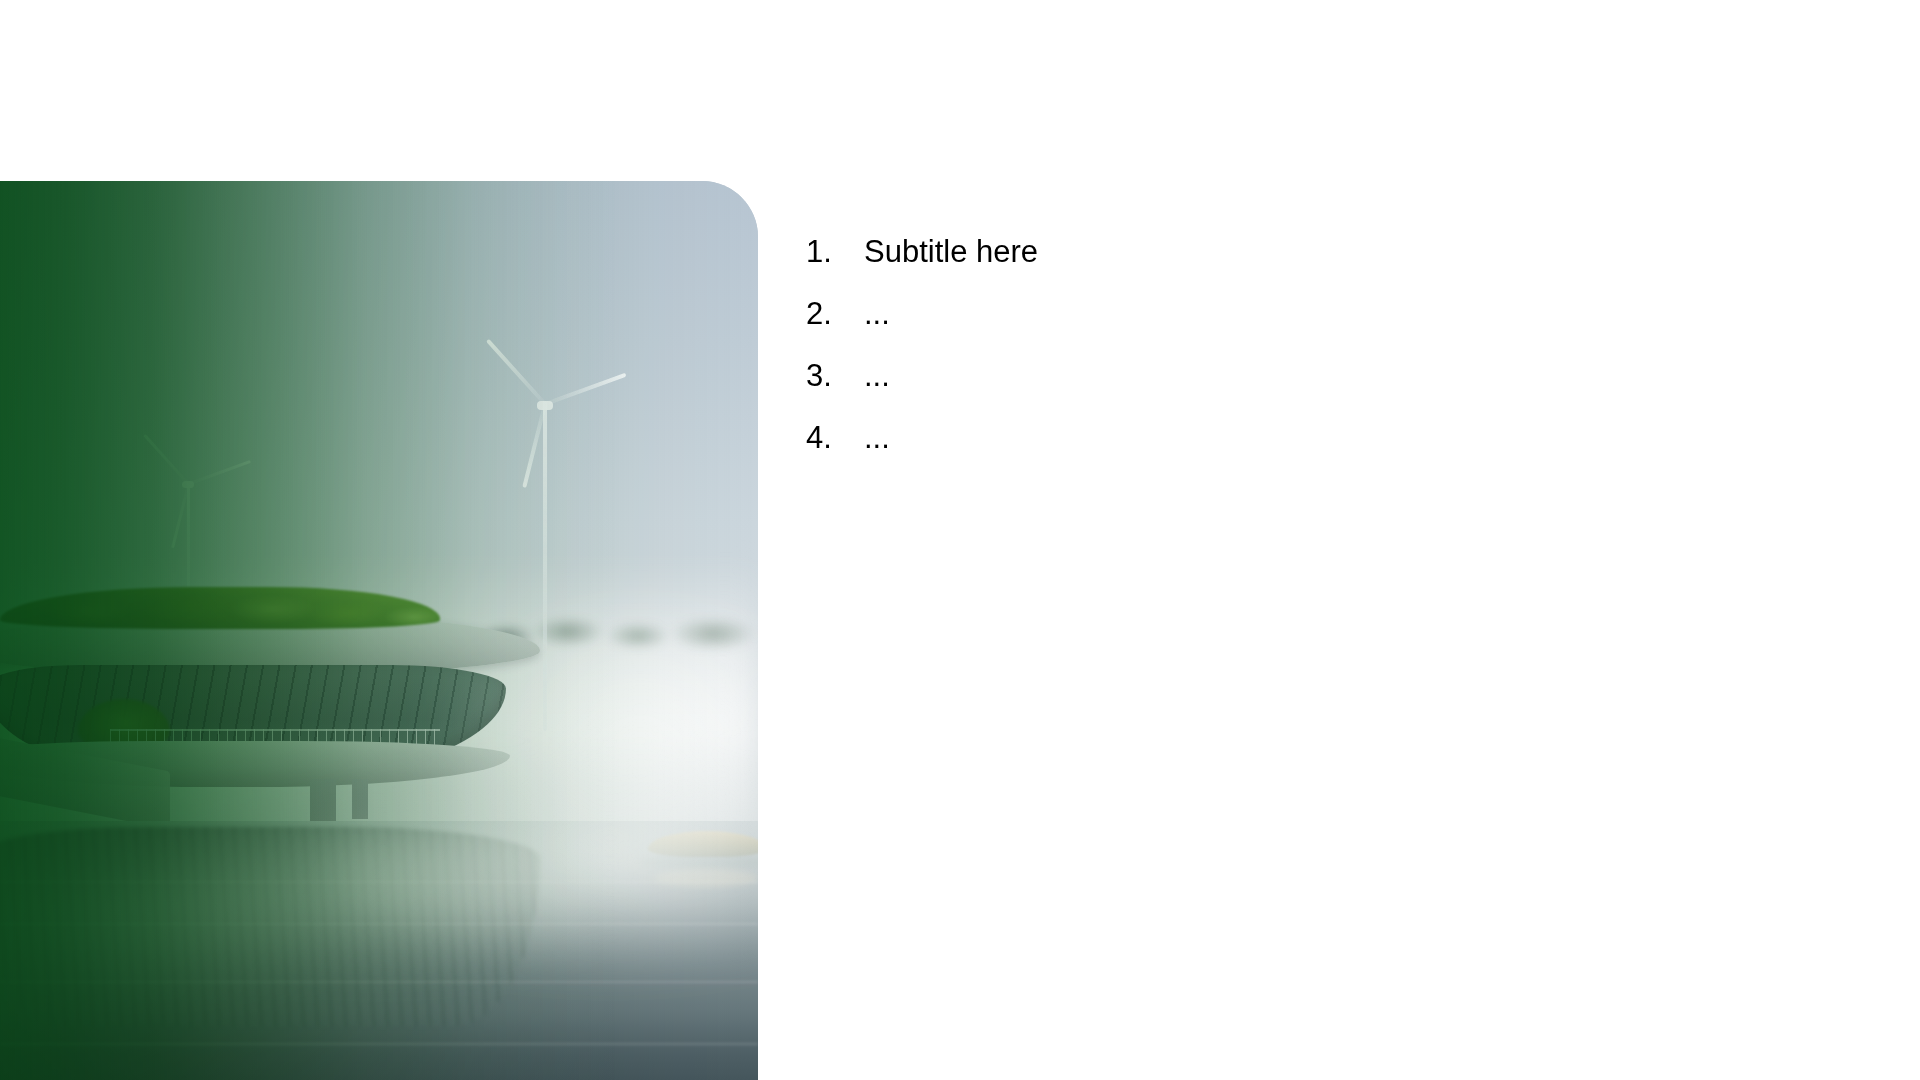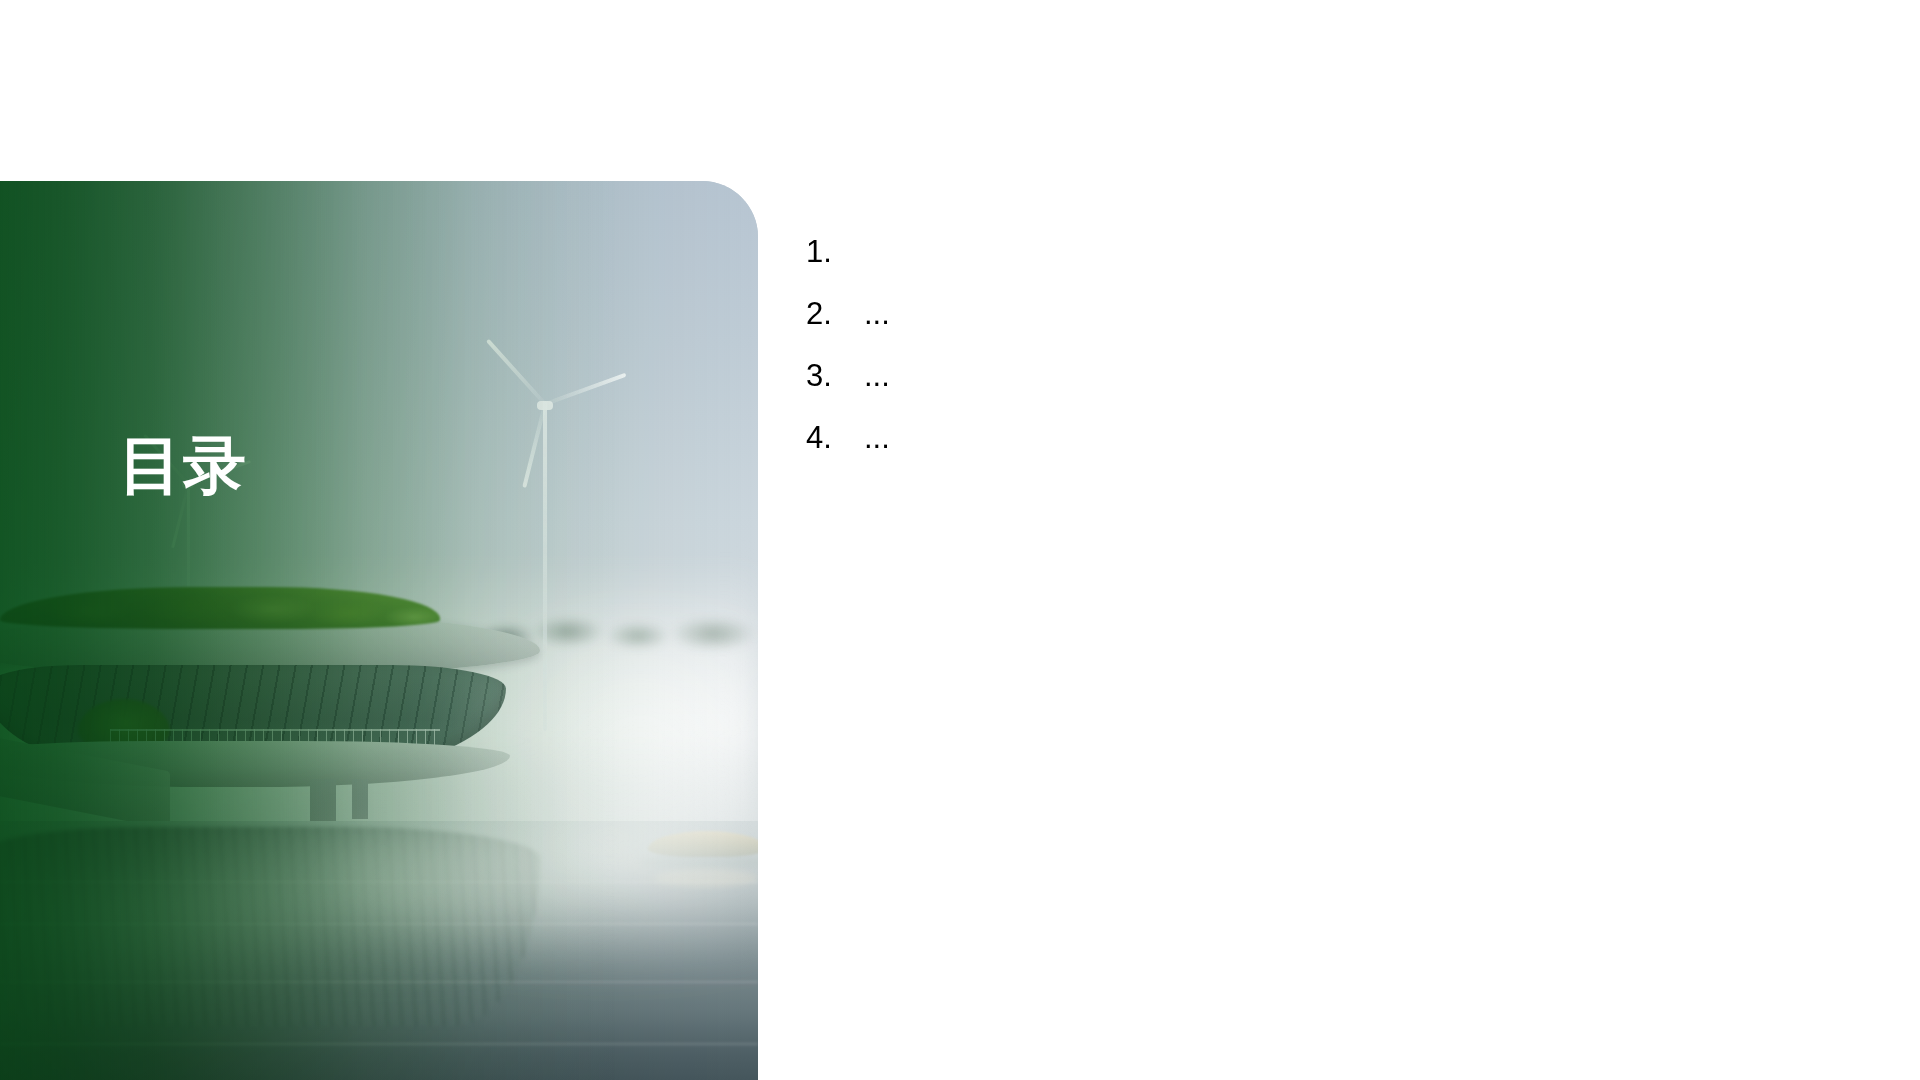--- a/index.html
+++ b/index.html
@@ -420,26 +420,26 @@
 
       <div class="fog fog-c"></div>
       <div class="fog fog-a"></div>
       <div class="fog fog-b"></div>
       <div class="fog fog-d"></div>
     </div>
 
     <div class="green-overlay"></div>
     <div class="green-overlay-2"></div>
 
-    <h1 class="hero-title">目录</h1>
   </div>
 
   <ol class="toc-list">
     <li class="toc-item">
       <span class="toc-marker">1.</span>
+      <span class="toc-label">Subtitle here</span>
     </li>
     <li class="toc-item">
       <span class="toc-marker">2.</span>
       <span class="toc-label">...</span>
     </li>
     <li class="toc-item">
       <span class="toc-marker">3.</span>
       <span class="toc-label">...</span>
     </li>
     <li class="toc-item">

